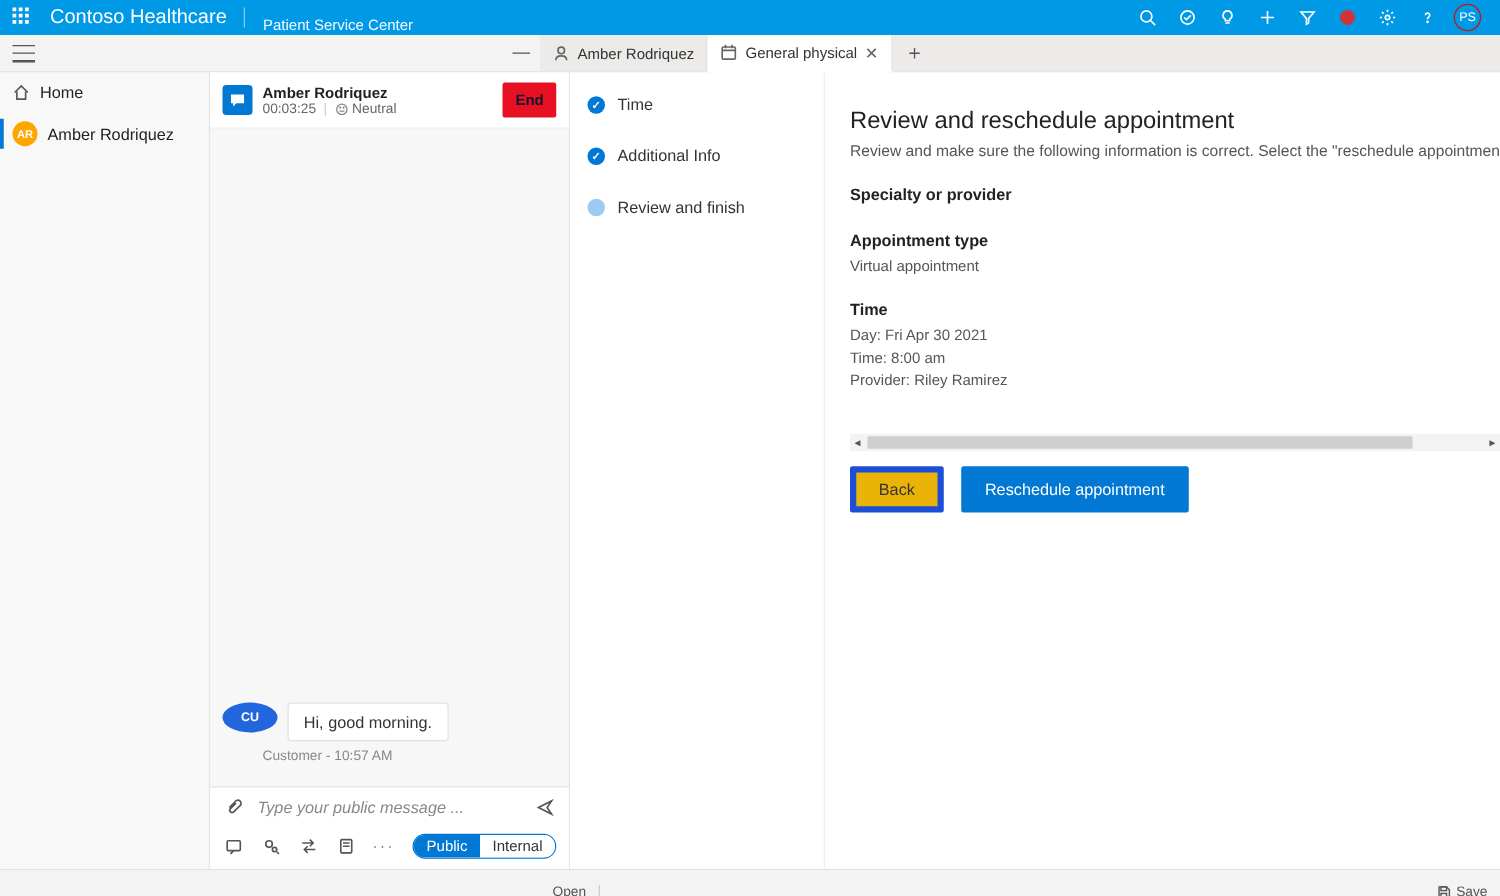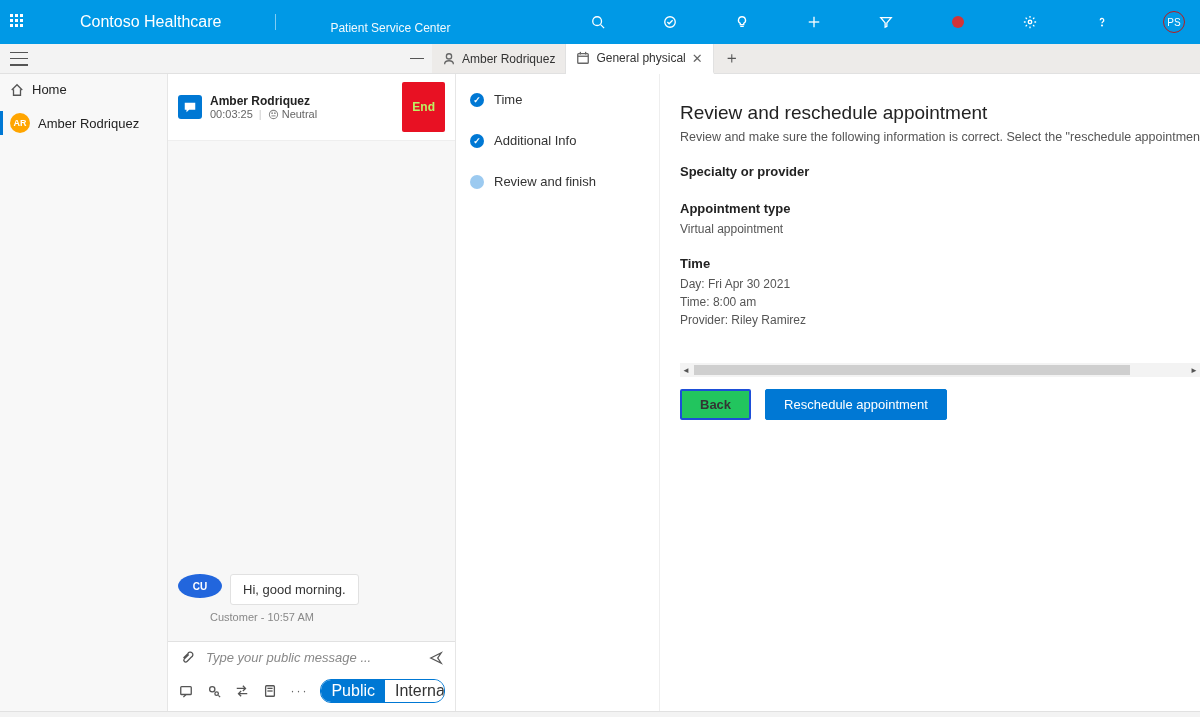--- a/index.html
+++ b/index.html
@@ -1,19 +1,19 @@
 <!DOCTYPE html>
 <html><head>
 <meta charset="utf-8">
 <style>
 * { margin: 0; padding: 0; box-sizing: border-box; font-family: "Segoe UI", Tahoma, sans-serif; }
 html, body { width: 1200px; height: 717px; overflow: hidden; background: #fff; }
 
 
-.topbar { height: 44px; background: #0099E6; color: #fff; display: flex; align-items: center; padding: 0 10px; font-size: 13px; gap: 40px; }
+.topbar { height: 28px; background: #0099E6; color: #fff; display: flex; align-items: center; padding: 0 10px; font-size: 13px; }
 .topbar .waffle { width: 16px; height: 16px; margin-right: 14px; display: grid; grid-template-columns: repeat(3,3px); grid-template-rows: repeat(3,3px); gap: 2px; cursor: pointer;}
 .topbar .waffle span { background: #fff; width: 3px; height: 3px; }
 .topbar .brand { font-size: 16px; font-weight: 400; margin-right: 14px; }
 .topbar .divider { width: 1px; height: 16px; background: rgba(255,255,255,0.5); margin-right: 14px;}
 .topbar .subbrand { font-size: 12px; opacity: 0.95; margin-top: 12px; }
 .topbar .spacer { flex: 1; }
 .topbar .icon-btn { width: 32px; height: 30px; display: flex; align-items: center; justify-content: center; cursor: pointer; color:#fff; }
 .topbar .user-circle { width: 22px; height: 22px; border: 1px solid #b91c1c; border-radius: 50%; display:flex; align-items:center; justify-content:center; font-size:10px;}
 .red-dot { width:12px; height:12px; background:#d13438; border-radius:50%; }
 
@@ -39,33 +39,33 @@
 
 
 .chat-col { width: 288px; background:#F7F7F7; border-right:1px solid #e6e6e6; display:flex; flex-direction:column;}
 .chat-header { display:flex; align-items:center; padding: 8px 10px; gap:8px; border-bottom:1px solid #eee; background:#fff;}
 .chat-app-icon { width:24px; height:24px; background:#0078d4; border-radius:3px; display:flex; align-items:center; justify-content:center;}
 .chat-app-icon svg { width:14px; height:14px; fill:#fff;}
 .chat-header-info { flex:1; display:flex; flex-direction:column; }
 .chat-name { font-size:12px; font-weight:600; color:#222;}
 .chat-subrow { display:flex; align-items:center; gap:6px; font-size:11px; color:#666;}
 .chat-sentiment{ display:inline-flex; align-items:center; gap:3px;}
-.end-btn { background:#E81123; color:#bef264; border:none; padding: 18px 10px; font-size:12px; border-radius:2px; cursor:pointer; font-weight:600;}
+.end-btn { background:#E81123; color:#0f172a; border:none; padding: 7px 10px; font-size:12px; border-radius:2px; cursor:pointer; font-weight:600;}
 .chat-body { flex:1; padding: 10px; display:flex; flex-direction:column; justify-content:flex-end;}
 .msg-row { display:flex; align-items:flex-start; gap:8px; margin-bottom:4px;}
 .msg-avatar { width:44px; height:24px; border-radius:50%; background:#2266DD; color:#fff; font-size:10px; display:flex; align-items:center; justify-content:center; font-weight:600; flex-shrink:0;}
 .msg-bubble { background:#fff; border:1px solid #e1e1e1; border-radius:3px; padding:7px 12px; font-size:13px; color:#333;}
 .msg-meta { font-size:11px; color:#888; margin-left:32px; margin-top:2px; margin-bottom:8px;}
 .compose { border-top:1px solid #e1e1e1; background:#fff; padding: 8px 10px;}
 .compose-row1 { display:flex; align-items:center; gap:10px; margin-bottom: 14px;}
 .compose-row1 input { flex:1; border:none; outline:none; font-size:13px; color:#333; background:transparent;}
 .compose-row1 input::placeholder{ font-style:italic; color:#888;}
 .compose-icon { color:#666; cursor:pointer; width:18px; display:inline-flex; align-items:center; justify-content:center;}
 .compose-row2 { display:flex; align-items:center; gap:12px;}
-.pill-toggle { margin-left:auto; display:flex; border:1px solid #0078d4; border-radius:11px; overflow:hidden; font-size:16px;}
+.pill-toggle { margin-left:auto; display:flex; border:1px solid #0078d4; border-radius:11px; overflow:hidden; font-size:12px;}
 .pill-toggle span { padding: 2px 10px; cursor:pointer;}
 .pill-a { background:#0078d4; color:#fff;}
 .pill-b { background:#fff; color:#333;}
 
 
 .steps-col { width: 204px; padding: 18px 14px; border-right:1px solid #eee; background:#fff;}
 .step { display:flex; align-items:center; gap:10px; font-size:13px; color:#333; margin-bottom: 26px; cursor:pointer;}
 .step-bullet { width:14px; height:14px; border-radius:50%; display:flex; align-items:center; justify-content:center; flex-shrink:0;}
 .step-done { background:#0078d4; }
 .step-done::after { content:"✓"; color:#fff; font-size:9px; font-weight:bold;}
@@ -77,21 +77,21 @@
 .detail-sub { font-size:12.5px; color:#555; margin-bottom: 20px; white-space:nowrap; overflow:hidden;}
 .field-group { margin-bottom: 18px;}
 .field-label { font-size:13px; font-weight:600; color:#222; margin-bottom:4px;}
 .field-value { font-size:12px; color:#555; line-height:1.5;}
 .hscroll { height: 14px; margin: 16px 0 12px 0; background: #f3f3f3; display:flex; align-items:center; position:relative;}
 .hscroll::before { content:"◄"; font-size:8px; color:#555; position:absolute; left:2px;}
 .hscroll::after  { content:"►"; font-size:8px; color:#555; position:absolute; right:2px;}
 .hscroll-thumb { position:absolute; left: 14px; right: 70px; top:2px; bottom:2px; background:#cfcfcf;}
 .button-row { display:flex; gap:14px; padding-left:0; padding-bottom: 10px;}
 .btn { font-size:13px; padding: 6px 18px; border-radius:2px; cursor:pointer;}
-.btn-secondary { background:#22c55e; border:2px solid #1d4ed8; color:#333;font-weight:bold;}
+.btn-secondary { background:#eab308; border:5px solid #1d4ed8; color:#333;}
 .btn-primary { background:#0078d4; border:1px solid #0078d4; color:#fff;}
 
 
 .statusbar { height: 36px; background:#F3F3F3; border-top:1px solid #e1e1e1; display:flex; align-items:center; font-size:11px; color:#555; }
 .statusbar-left { width: 432px; }
 .statusbar .status-item { padding: 0 10px; cursor:pointer; display:flex; align-items:center; gap:4px;}
 .statusbar .right { margin-left:auto; display:flex;}
 .status-divider{ width:1px; height:12px; background:#ccc; align-self:center;}
 
 svg.ico { width:14px; height:14px; stroke:#fff; stroke-width:1.5; fill:none; }

